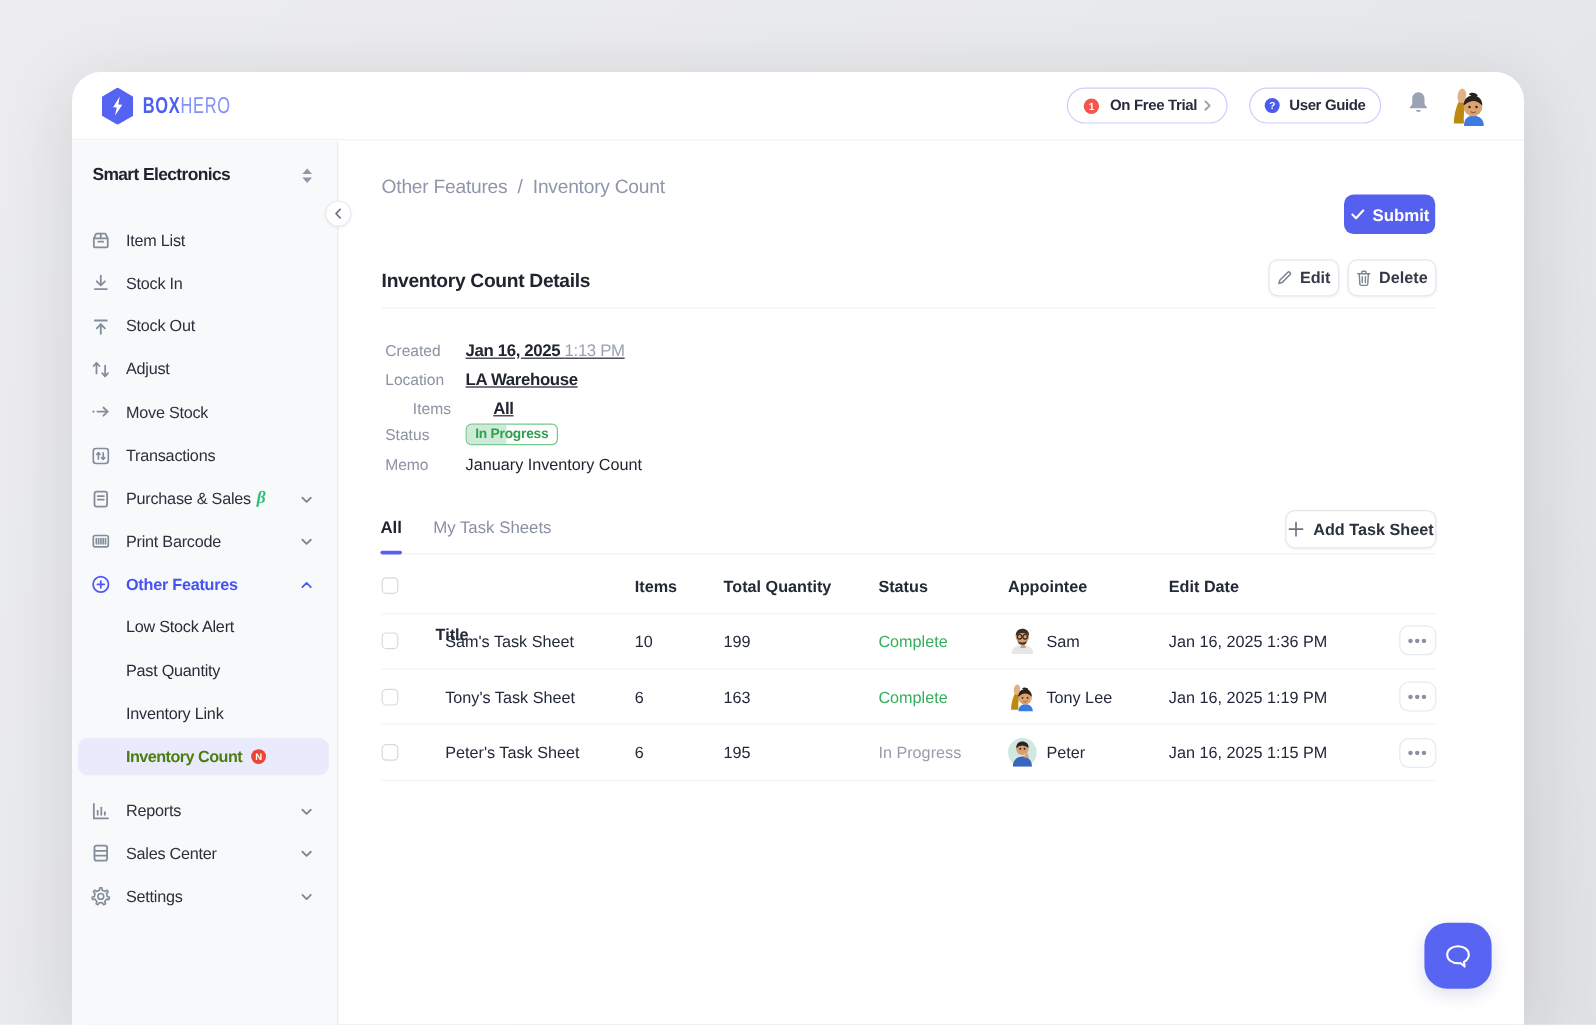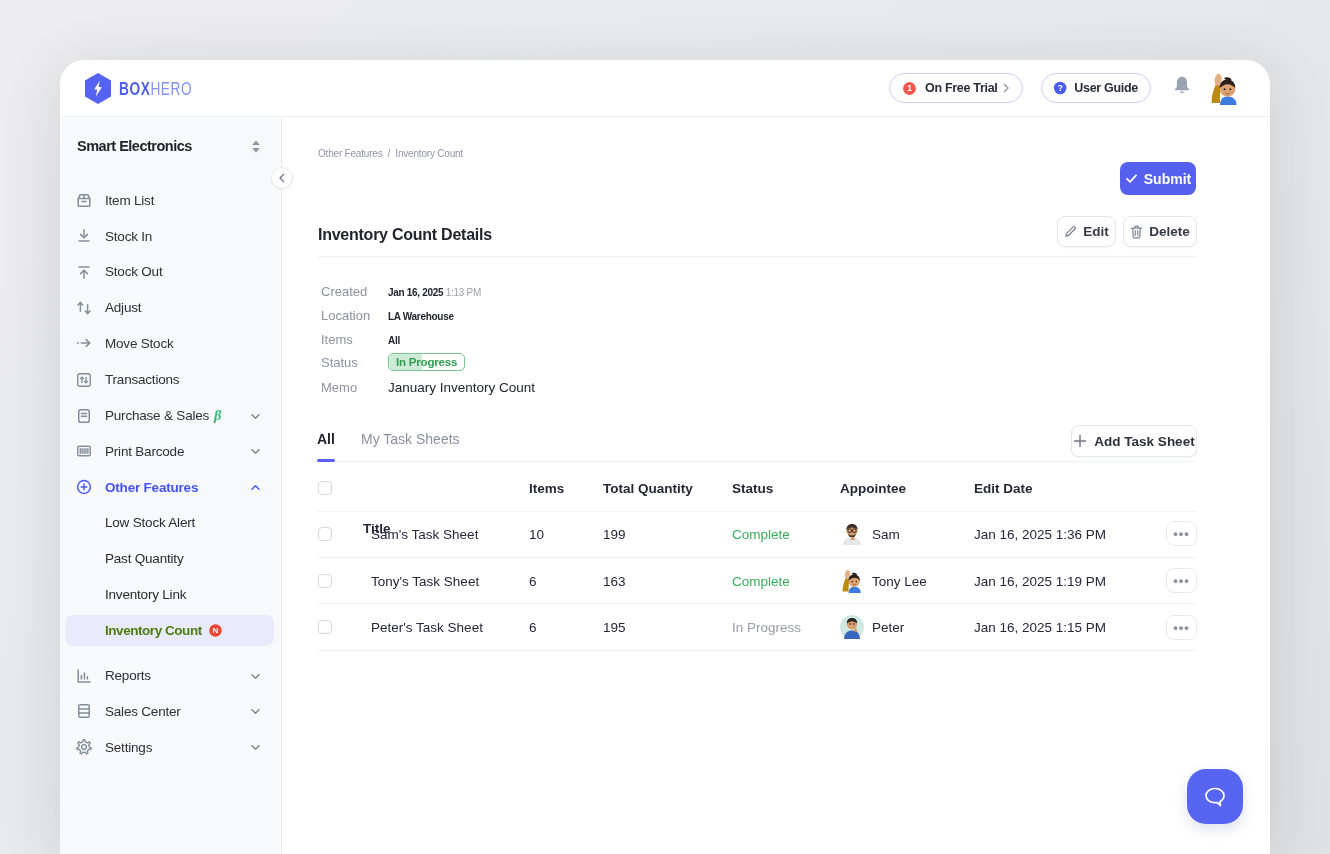--- a/index.html
+++ b/index.html
@@ -40,37 +40,37 @@
   }
   .nav { position:absolute; left:0; top:122px; width:222px; }
   .nav-item { position:absolute; left:0; width:192px; height:36px; display:flex; align-items:center;text-align:right; }
   .nav-ico { position:absolute; left:15px; width:18px; height:18px; display:flex; align-items:center; justify-content:center; }
   .nav-txt { position:absolute; left:45px; font-size:13.5px; font-weight:500; color:#2b303c; letter-spacing:-0.2px; white-space:nowrap; }
   .nav-sub { position:absolute; left:45px; font-size:13.5px; font-weight:400; color:#262c38; letter-spacing:-0.2px; white-space:nowrap; }
   .nav-chev { position:absolute; left:190px; top:50%; margin-top:-5px; }
   .sel-bg { position:absolute; left:5px; top:2.5px; width:209px; height:31px; background:#e9ebfc; border-radius:8px; }
   
   .main { position:absolute; left:222px; top:58px; width:988px; height:736px; }
-  .crumb { position:absolute; left:36px; top:30px; font-size:10px; color:#8f96aa; letter-spacing:-0.2px; }
+  .crumb { position:absolute; left:36px; top:30px; font-size:16px; color:#8f96aa; letter-spacing:-0.2px; }
   .h1 { position:absolute; left:35px; top:47px; font-size:23px; font-weight:700; color:#1d222e; letter-spacing:-.75px; }
   .btn-submit {
     position:absolute; left:838px; top:44px; width:76px; height:33px; border-radius:8px;
     background:#5560ef; color:#fff; font-size:14px; font-weight:600;
     display:flex; align-items:center; justify-content:center; gap:6px;
   }
   .h2 { position:absolute; left:36px; top:108px; font-size:16px; font-weight:700; color:#20242e; letter-spacing:-0.25px; }
   .btn-ghost {
     position:absolute; top:98px; height:31px; border:1px solid #e3e6ea; border-radius:8px; background:#fff;
     display:flex; align-items:center; justify-content:center; gap:6px;
     font-size:13.5px; font-weight:600; color:#333a45; box-shadow:0 1px 2px rgba(16,24,40,.04);
   }
   .divider { position:absolute; left:36px; top:138px; width:878px; height:1px; background:#eef0f2; }
   .drow { position:absolute; left:39px; font-size:13px; }
   .dlabel { display:inline-block; width:67px; color:#8b92a1; }
-  .dval { font-size:10px; font-weight:700; color:#20252f; letter-spacing:-0.3px; }
+  .dval { font-size:14px; font-weight:700; color:#20252f; letter-spacing:-0.3px;text-decoration:underline; }
   .dval-n { font-size:13.5px; font-weight:400; color:#20252f; }
   .dtime { color:#9ba2ae; font-weight:400; }
   .badge-prog {
     position:absolute; left:106px; top:235px; height:18px; border:1px solid #77c88f; border-radius:5px;
     overflow:hidden; display:flex; align-items:center; background:#fdfefd;
   }
   .badge-fill { position:absolute; left:0; top:0; bottom:0; width:33px; background:#cdebd6; }
   .badge-txt { position:relative; padding:0 7px; font-size:11.5px; font-weight:600; color:#2f9e4f; letter-spacing:-0.2px; }
   
   .tab-all { position:absolute; left:35px; top:313px; font-size:14px; font-weight:700; color:#20242e; }
@@ -319,21 +319,21 @@
     <div class="btn-ghost" style="left:841px; width:74px;">
       <svg width="13" height="14" viewBox="0 0 13 14">
           <path d="M1.5 3.2 H11.5 M4.7 3 V2 A0.9 0.9 0 0 1 5.6 1.1 H7.4 A0.9 0.9 0 0 1 8.3 2 V3 M2.7 3.4 L3.2 11.7 A1.2 1.2 0 0 0 4.4 12.8 H8.6 A1.2 1.2 0 0 0 9.8 11.7 L10.3 3.4 M5.2 5.6 V10.4 M7.8 5.6 V10.4" fill="none" stroke="#7d8594" stroke-width="1.2" stroke-linecap="round" stroke-linejoin="round"></path>
         </svg>
       Delete
     </div>
     <div class="divider"></div>
 
     <div class="drow" style="top:166px;"><span class="dlabel">Created</span><span class="dval">Jan 16, 2025 <span class="dtime">1:13 PM</span></span></div>
     <div class="drow" style="top:190px;"><span class="dlabel">Location</span><span class="dval">LA Warehouse</span></div>
-    <div class="drow" style="top:214px;"><span class="dlabel">Items</span><span class="dval">All</span></div>
+    <div class="drow" style="top:214px;margin-left:23px;"><span class="dlabel">Items</span><span class="dval">All</span></div>
     <div class="drow" style="top:237px;"><span class="dlabel">Status</span></div>
     <div class="badge-prog">
         <div class="badge-fill"></div>
         <div class="badge-txt">In Progress</div>
       </div>
     <div class="drow" style="top:262px;"><span class="dlabel">Memo</span><span class="dval-n">January Inventory Count</span></div>
 
     <div class="tab-all">All</div>
     <div class="tab-my">My Task Sheets</div>
     <div class="tab-line"></div>

